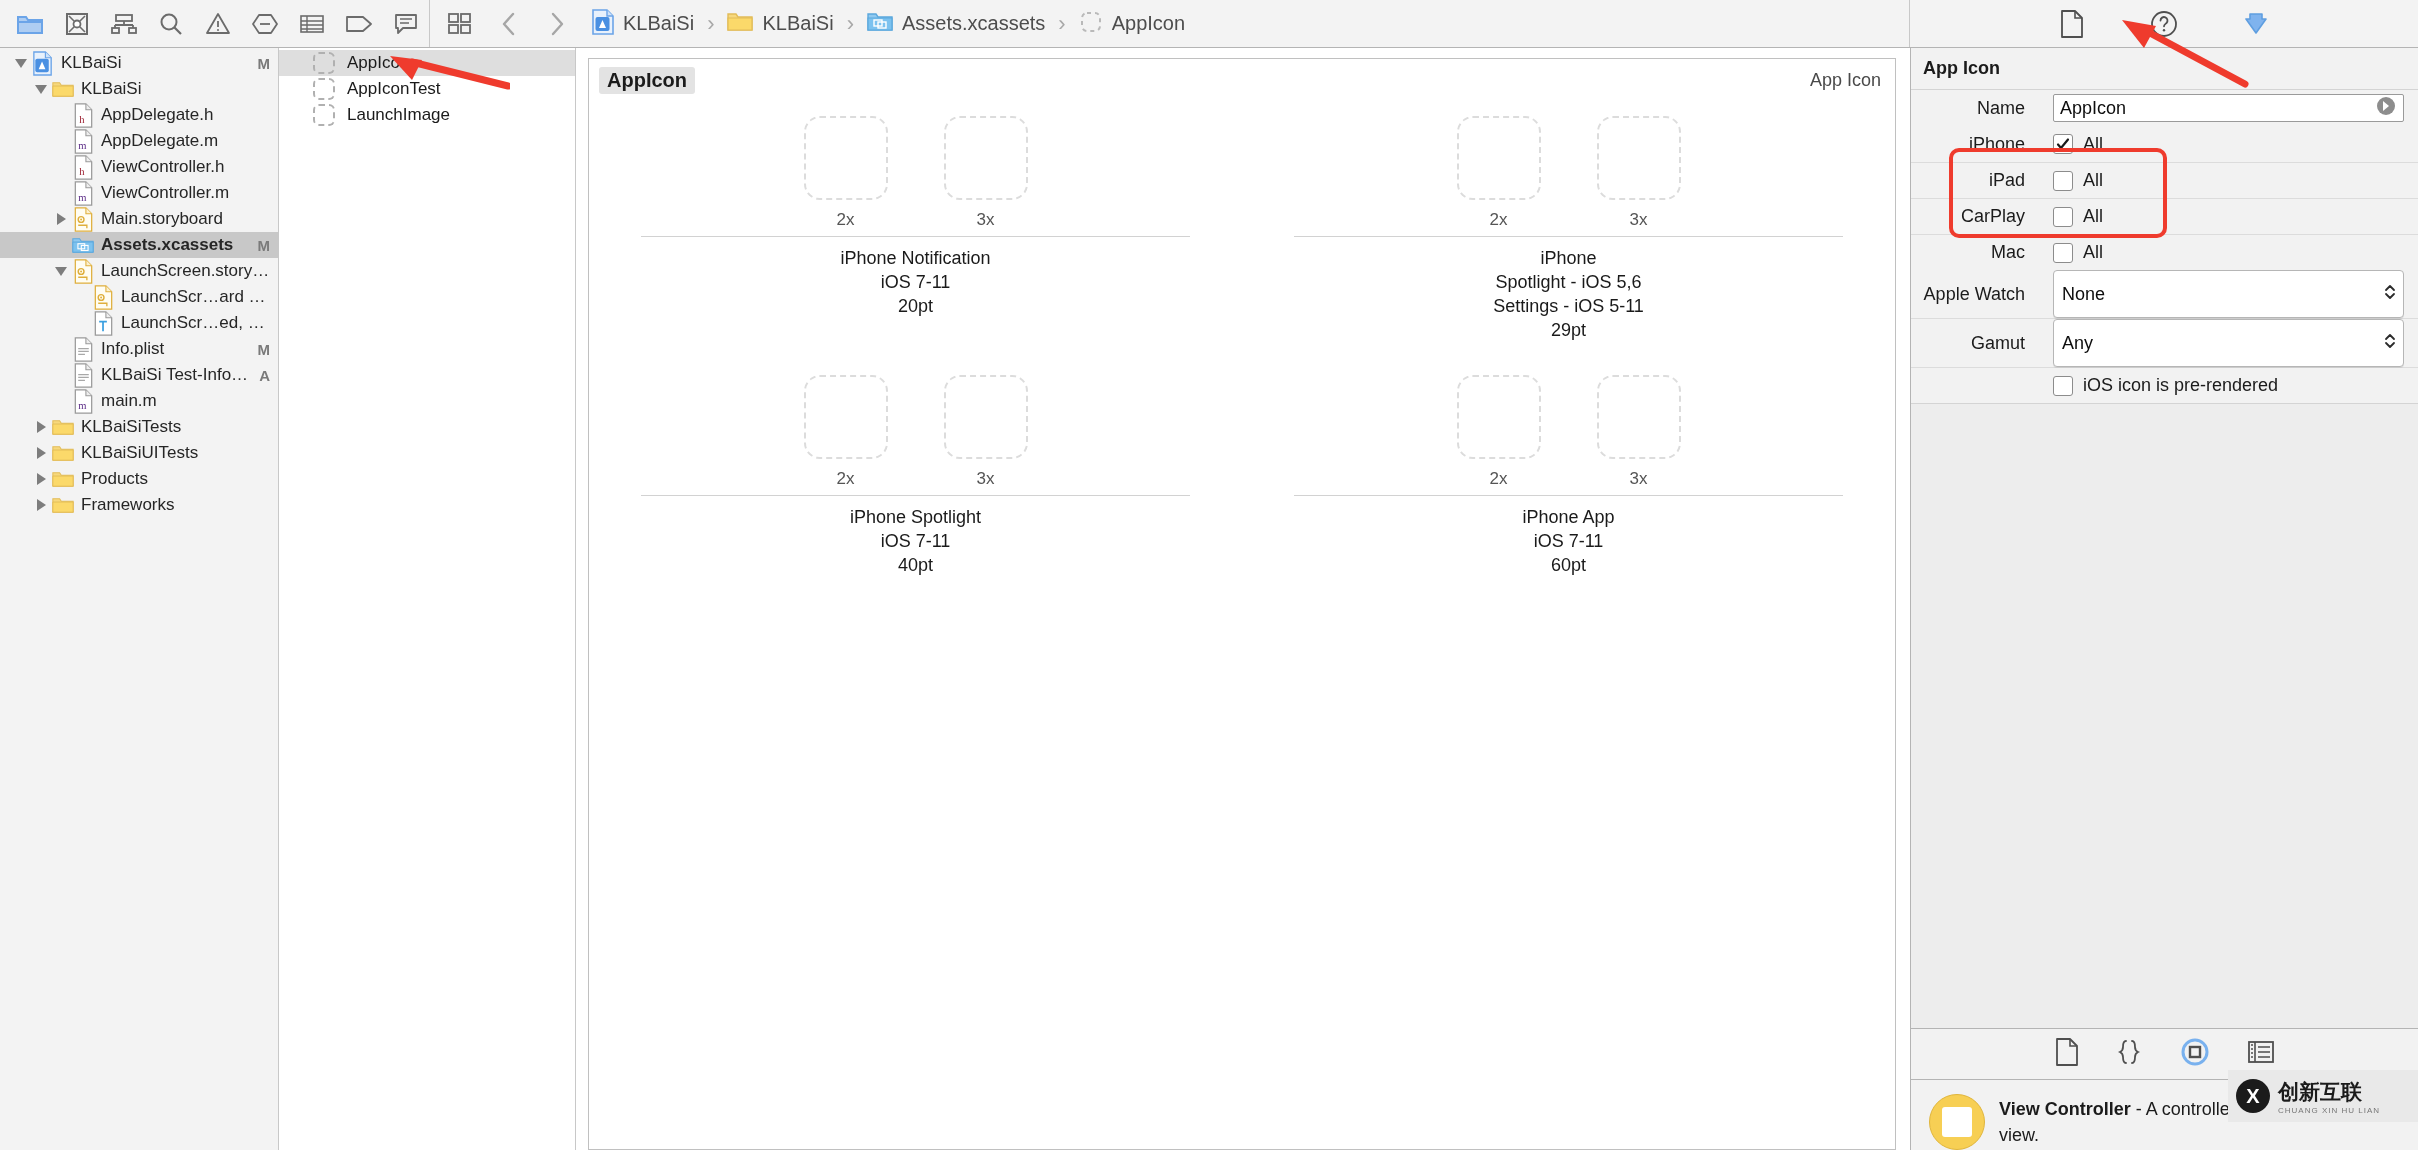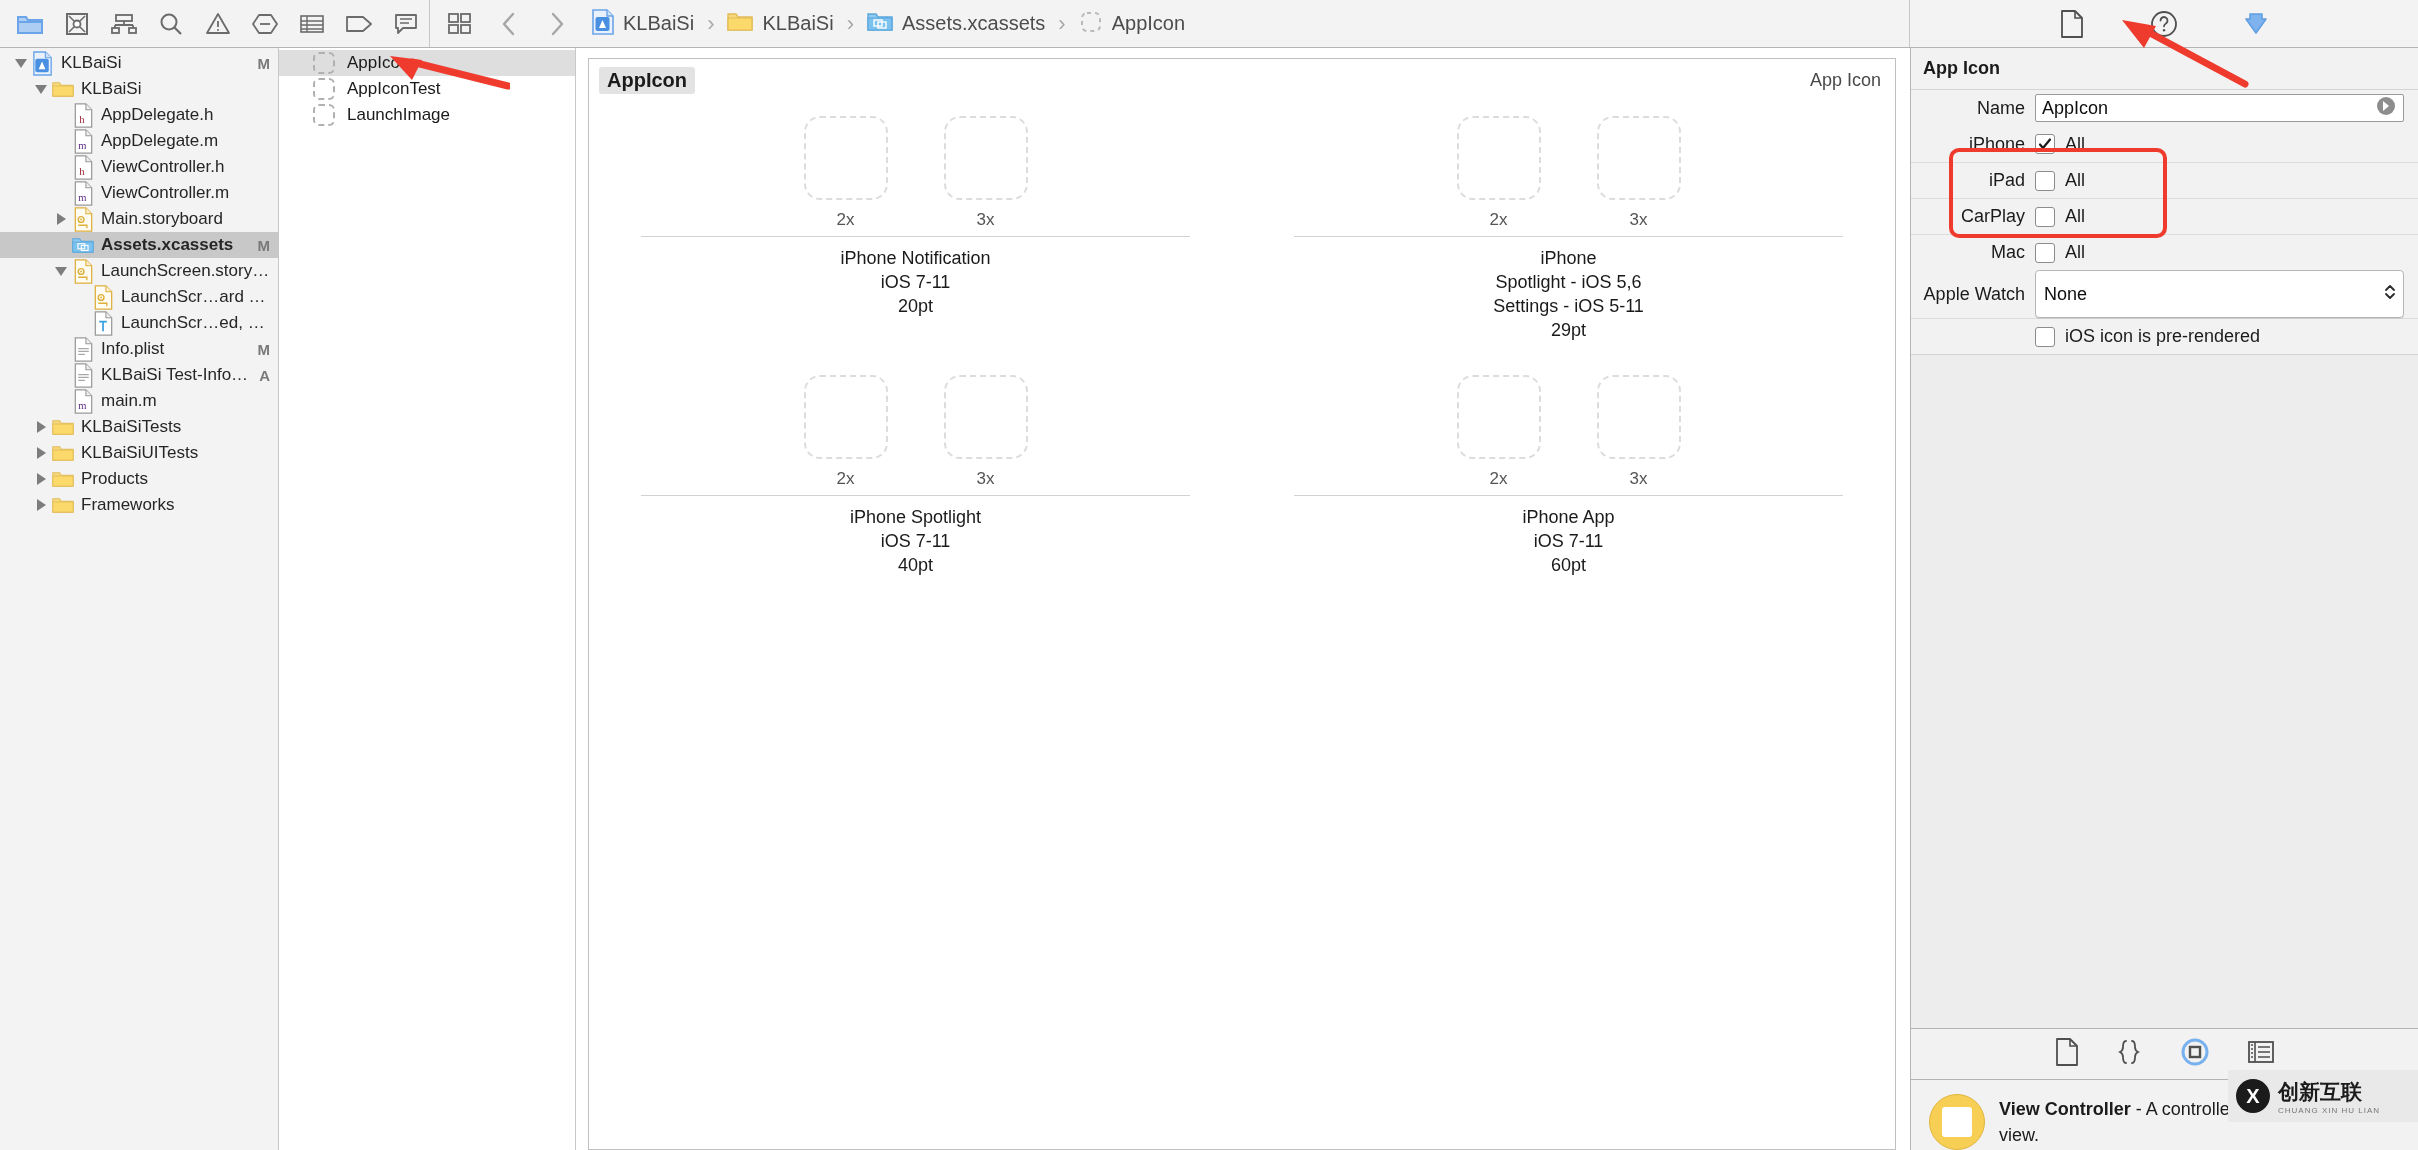--- a/index.html
+++ b/index.html
@@ -135,20 +135,21 @@
   }
   .insp-title {
     font-size: 18px; font-weight: bold; color: #1b1b1b;
     padding: 10px 0 10px 12px;
     border-bottom: 1px solid #d4d4d4;
   }
   .insp-body { padding: 0; }
   .irow {
     display: flex; align-items: center; min-height: 36px;
     padding: 0 14px 0 0;
+    gap: 18px;
   }
   .irow + .irow { border-top: 1px solid #dcdcdc; }
   .irow.noline { border-top: none; }
   .ilabel {
     width: 124px; min-width: 124px; text-align: right;
     font-size: 18px; color: #1b1b1b; padding-right: 10px;
   }
   .ifield {
     flex: 1; height: 28px; background: #ffffff;
     border: 1px solid #9a9a9a; border-radius: 2px;
@@ -747,20 +748,31 @@
           <div class="isel">
             <span>None</span>
             <span>
               <svg width="14" height="22" viewBox="0 0 14 22">
                 <path d="M3 9l4-4 4 4M3 13l4 4 4-4" fill="none" stroke="#2b2b2b" stroke-width="1.8" stroke-linecap="round" stroke-linejoin="round"></path>
               </svg>
             </span>
           </div>
         </div>
 
+        <div class="irow">
+          <div class="ilabel">Gamut</div>
+          <div class="isel">
+            <span>Any</span>
+            <span>
+              <svg width="14" height="22" viewBox="0 0 14 22">
+                <path d="M3 9l4-4 4 4M3 13l4 4 4-4" fill="none" stroke="#2b2b2b" stroke-width="1.8" stroke-linecap="round" stroke-linejoin="round"></path>
+              </svg>
+            </span>
+          </div>
+        </div>
 
         <div class="irow">
           <div class="ilabel"></div>
           <div style="flex:1; display:flex; align-items:center;">
             <span class="cbx"></span>
             <span class="cbx-txt">iOS icon is pre-rendered</span>
           </div>
         </div>
       </div>
 

